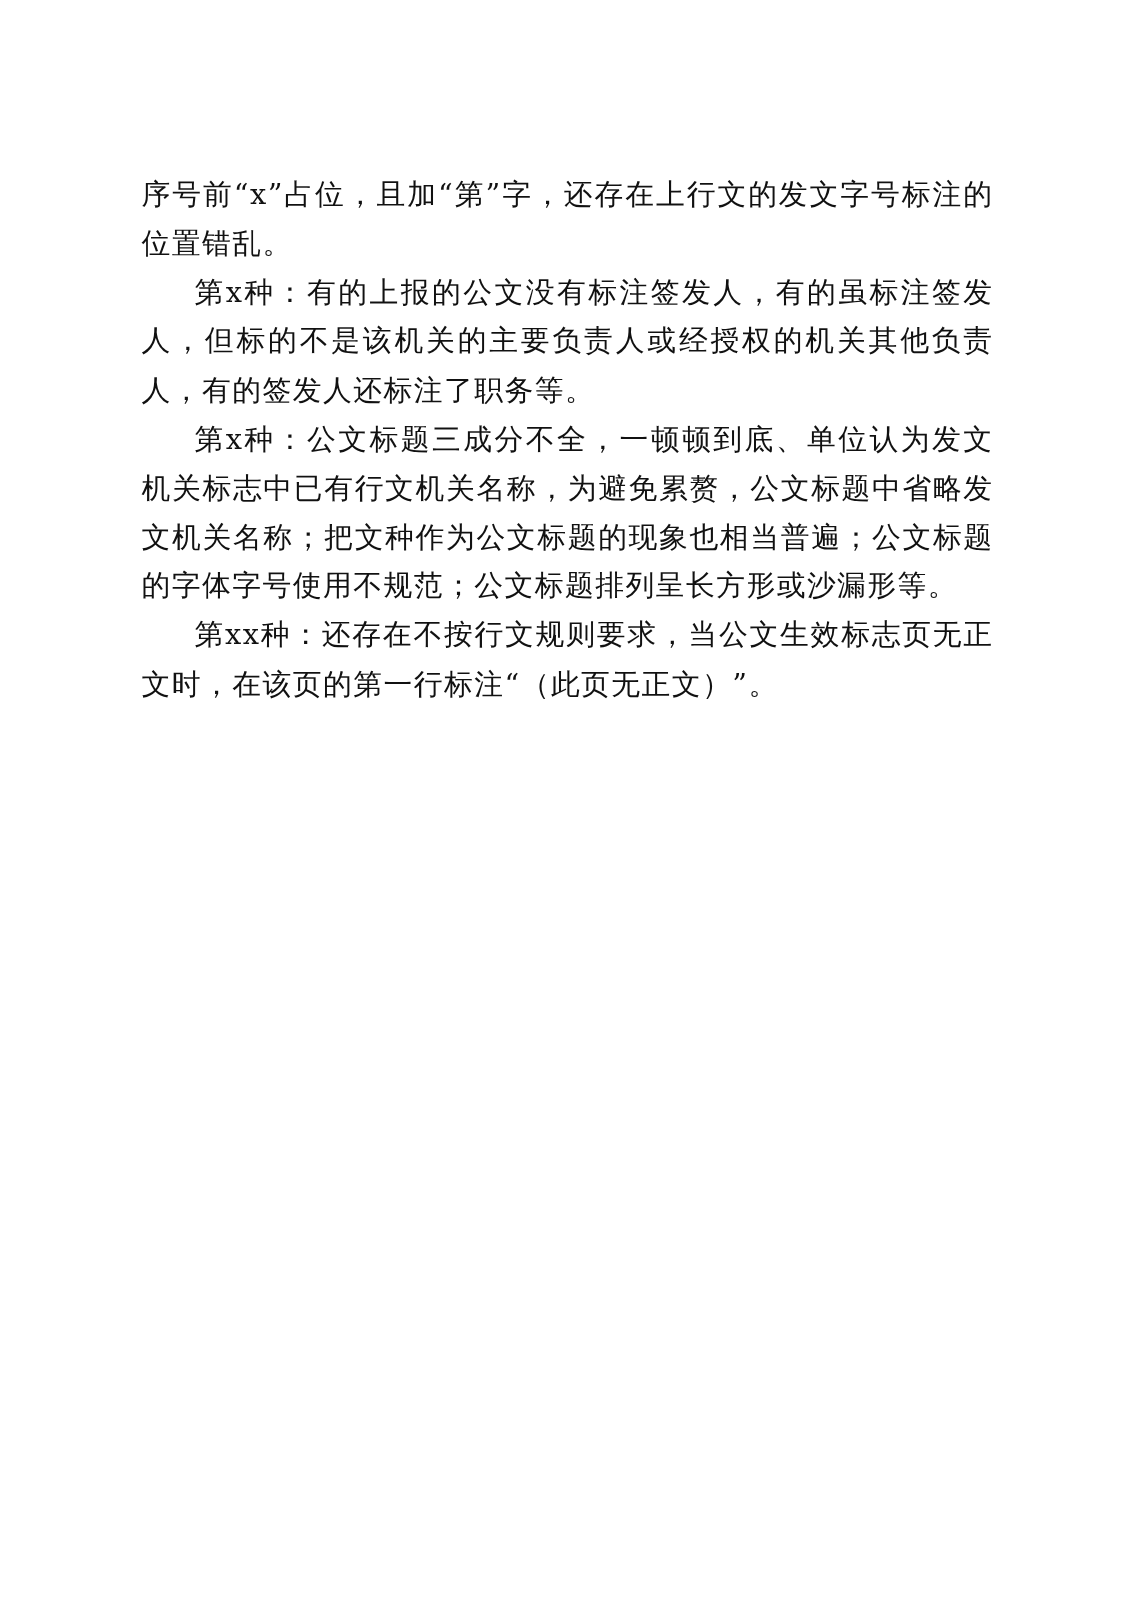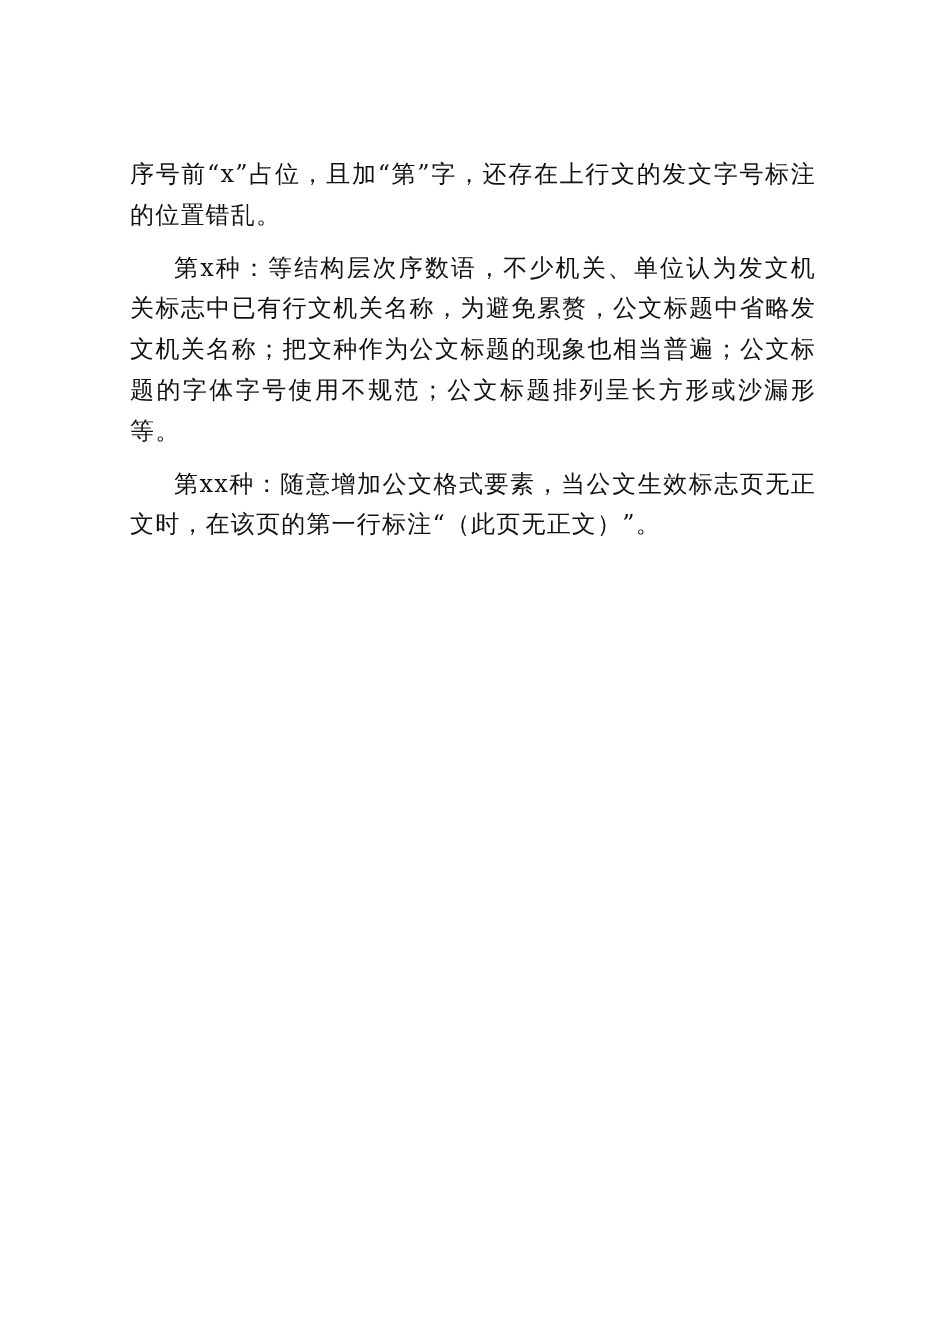--- a/index.html
+++ b/index.html
@@ -4,23 +4,24 @@
 <style>
   html, body { margin: 0; padding: 0; background: #ffffff; }
   body { width: 950px; height: 1344px; position: relative; overflow: hidden; }
   .page {
     position: absolute; left: 118px; top: 142px; width: 710px;
     font-family: "DejaVu Serif", "Liberation Serif", serif;
     font-size: 24px; line-height: 40.8px; color: #111111;
     text-align: justify; text-justify: inter-character;
     letter-spacing: 1.2px;
   }
-  .para { margin: 12px; padding: 0; }
+  .para { margin: 0; padding: 0; }
   .para.indent { text-indent: 44px; }
 </style>
 </head>
 <body>
 
 <div class="page">
   <p class="para">序号前“x”占位，且加“第”字，还存在上行文的发文字号标注的位置错乱。</p>
-  <p class="para indent">第x种：等结构层次序数语，不少机关、单位认为发文机关标志中已有行文机关名称，为避免累赘，公文标题中省略发文机关名称；把文种作为公文标题的现象也相当普遍；公文标题的字体字号使用不规范；公文标题排列呈长方形或沙漏形等。</p>
-  <p class="para indent">第xx种：随意增加公文格式要素，当公文生效标志页无正文时，在该页的第一行标注“（此页无正文）”。</p>
+  <p class="para indent">第x种：有的上报的公文没有标注签发人，有的虽标注签发人，但标的不是该机关的主要负责人或经授权的机关其他负责人，有的签发人还标注了职务等。</p>
+  <p class="para indent">第x种：公文标题三成分不全，一顿顿到底、单位认为发文机关标志中已有行文机关名称，为避免累赘，公文标题中省略发文机关名称；把文种作为公文标题的现象也相当普遍；公文标题的字体字号使用不规范；公文标题排列呈长方形或沙漏形等。</p>
+  <p class="para indent">第xx种：还存在不按行文规则要求，当公文生效标志页无正文时，在该页的第一行标注“（此页无正文）”。</p>
 </div>
 
 </body></html>

